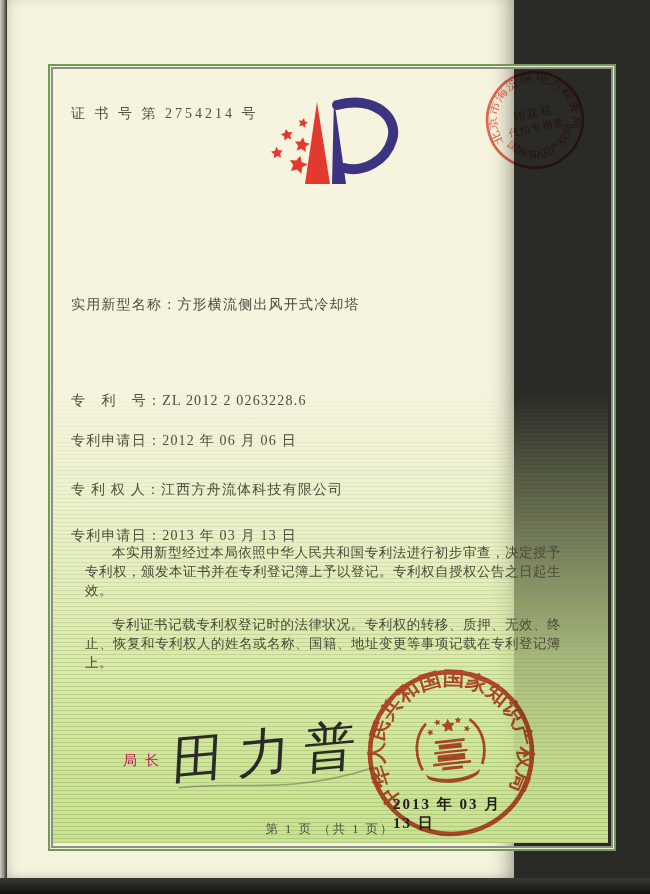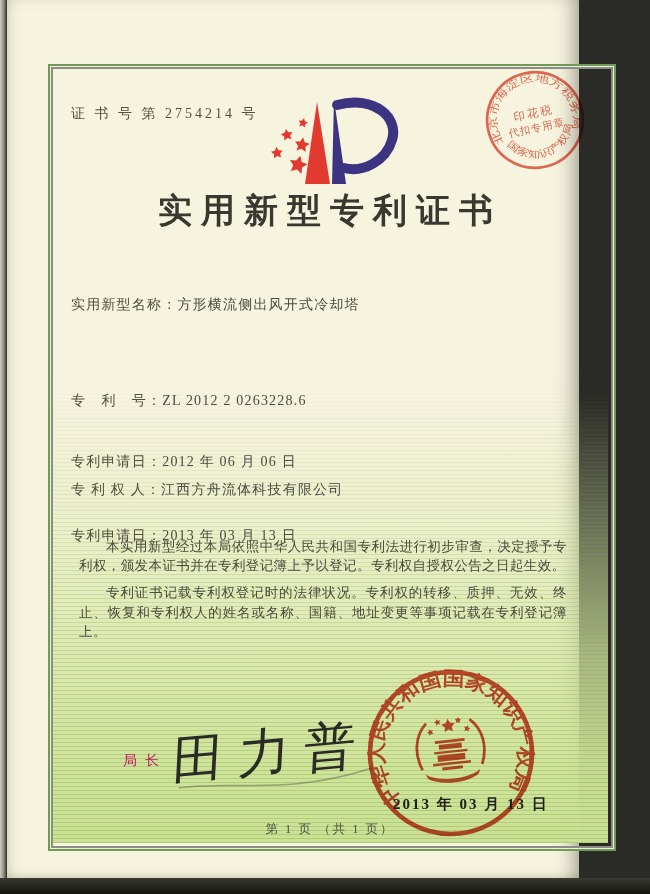--- a/index.html
+++ b/index.html
@@ -4,21 +4,21 @@
 <style>
   html,body{margin:0;padding:0;}
   body{
     width:650px;height:894px;overflow:hidden;
     background:#181816;
     font-family:"Liberation Serif","DejaVu Serif",serif;
   }
   .photo{position:relative;width:650px;height:894px;background:linear-gradient(90deg,#cfcdc4 0,#8a897f 4px,#2a2a26 7px);}
   .photo::after{content:"";position:absolute;left:0;right:0;bottom:0;height:16px;background:linear-gradient(180deg,#3a3a33 0,#14140f 100%);}
   .paper{
-    position:absolute;left:7px;top:0;width:572px;height:880px;
+    position:absolute;left:7px;top:0;width:507px;height:880px;
     background:#f6f3df;
     box-shadow:inset -16px 0 20px -12px rgba(70,70,55,.5), inset 10px 0 14px -10px rgba(120,118,100,.35), inset 0 -8px 12px -8px rgba(90,90,70,.35);
   }
   
   .frame{
     position:absolute;left:41px;top:64px;width:564px;height:783px;
     border:2px solid #6f9b57;
     box-shadow:inset 0 0 0 1px #f1eeda, inset 0 0 0 3px #8b8f86;
     pointer-events:none;
   }
@@ -38,21 +38,21 @@
     -webkit-mask-image:linear-gradient(180deg, transparent 0 38%, rgba(0,0,0,.45) 58%, rgba(0,0,0,.85) 78%, #000 100%);
     mask-image:linear-gradient(180deg, transparent 0 38%, rgba(0,0,0,.45) 58%, rgba(0,0,0,.85) 78%, #000 100%);
   }
   .abs{position:absolute;}
   .cert-number{left:64px;top:105px;font-size:14px;letter-spacing:3px;color:#55503f;}
   .title{left:41px;top:188px;width:564px;text-align:center;font-size:34px;font-weight:bold;letter-spacing:9px;color:#38382f;}
   .field{left:64px;font-size:14px;color:#4c4a3a;letter-spacing:1.2px;white-space:nowrap;margin-top:24px;}
   .field .lbl{color:#50503e;}
   .field .val{color:#4a4c40;}
   .bodytext{left:64px;top:529px;width:504px;font-size:13.5px;line-height:19.2px;color:#4a4a3a;text-align:justify;}
-  .bodytext p{margin:8px;text-indent:2em;letter-spacing:.4px;}
+  .bodytext p{margin:14px;text-indent:2em;letter-spacing:.4px;}
   .sig-label{left:116px;top:752px;font-size:14px;letter-spacing:8px;color:#be185d;}
   .seal-date{left:386px;top:795px;font-size:15px;letter-spacing:2px;color:#21211c;font-weight:bold;}
   .footer{left:41px;top:821px;width:564px;text-align:center;font-size:12.5px;letter-spacing:2px;color:#4c5040;}
   svg{display:block;}
   .seal-svg{left:357px;top:666px;mix-blend-mode:multiply;}
   .stamp-svg{left:476px;top:68px;mix-blend-mode:multiply;}
   .logo-svg{left:246px;top:92px;}
   .sig-svg{left:160px;top:710px;}
   .flourish-svg{left:520px;top:738px;}
 </style>
@@ -111,29 +111,28 @@
           <textPath href="#taxTop" xlink:href="#taxTop" startOffset="4" textLength="148" lengthAdjust="spacingAndGlyphs">北京市海淀区地方税务局</textPath>
         </text>
         <text font-size="9.5" font-family="Liberation Serif, DejaVu Serif, serif">
           <textPath href="#taxBot" xlink:href="#taxBot" startOffset="6" textLength="82" lengthAdjust="spacingAndGlyphs">国家知识产权局</textPath>
         </text>
         <text x="50" y="47" text-anchor="middle" font-size="11" letter-spacing="2">印花税</text>
         <text x="50" y="61" text-anchor="middle" font-size="10" letter-spacing="1">代扣专用章</text>
       </g>
     </svg>
 
-    <div class="abs title">实用新型专利证书</div>
 
     <div class="abs field" style="top:272px">
       <span class="lbl">实用新型名称：</span><span class="val">方形横流侧出风开式冷却塔</span>
     </div>
     <div class="abs field" style="top:368px">
       <span class="lbl">专　利　号：</span><span class="val">ZL 2012 2 0263228.6</span>
     </div>
-    <div class="abs field" style="top:429px">
+    <div class="abs field" style="top:408px">
       <span class="lbl">专利申请日：</span><span class="val">2012 年 06 月 06 日</span>
     </div>
     <div class="abs field" style="top:457px">
       <span class="lbl">专 利 权 人：</span><span class="val">江西方舟流体科技有限公司</span>
     </div>
     <div class="abs field" style="top:503px">
       <span class="lbl">专利申请日：</span><span class="val">2013 年 03 月 13 日</span>
     </div>
 
     <div class="abs bodytext">

